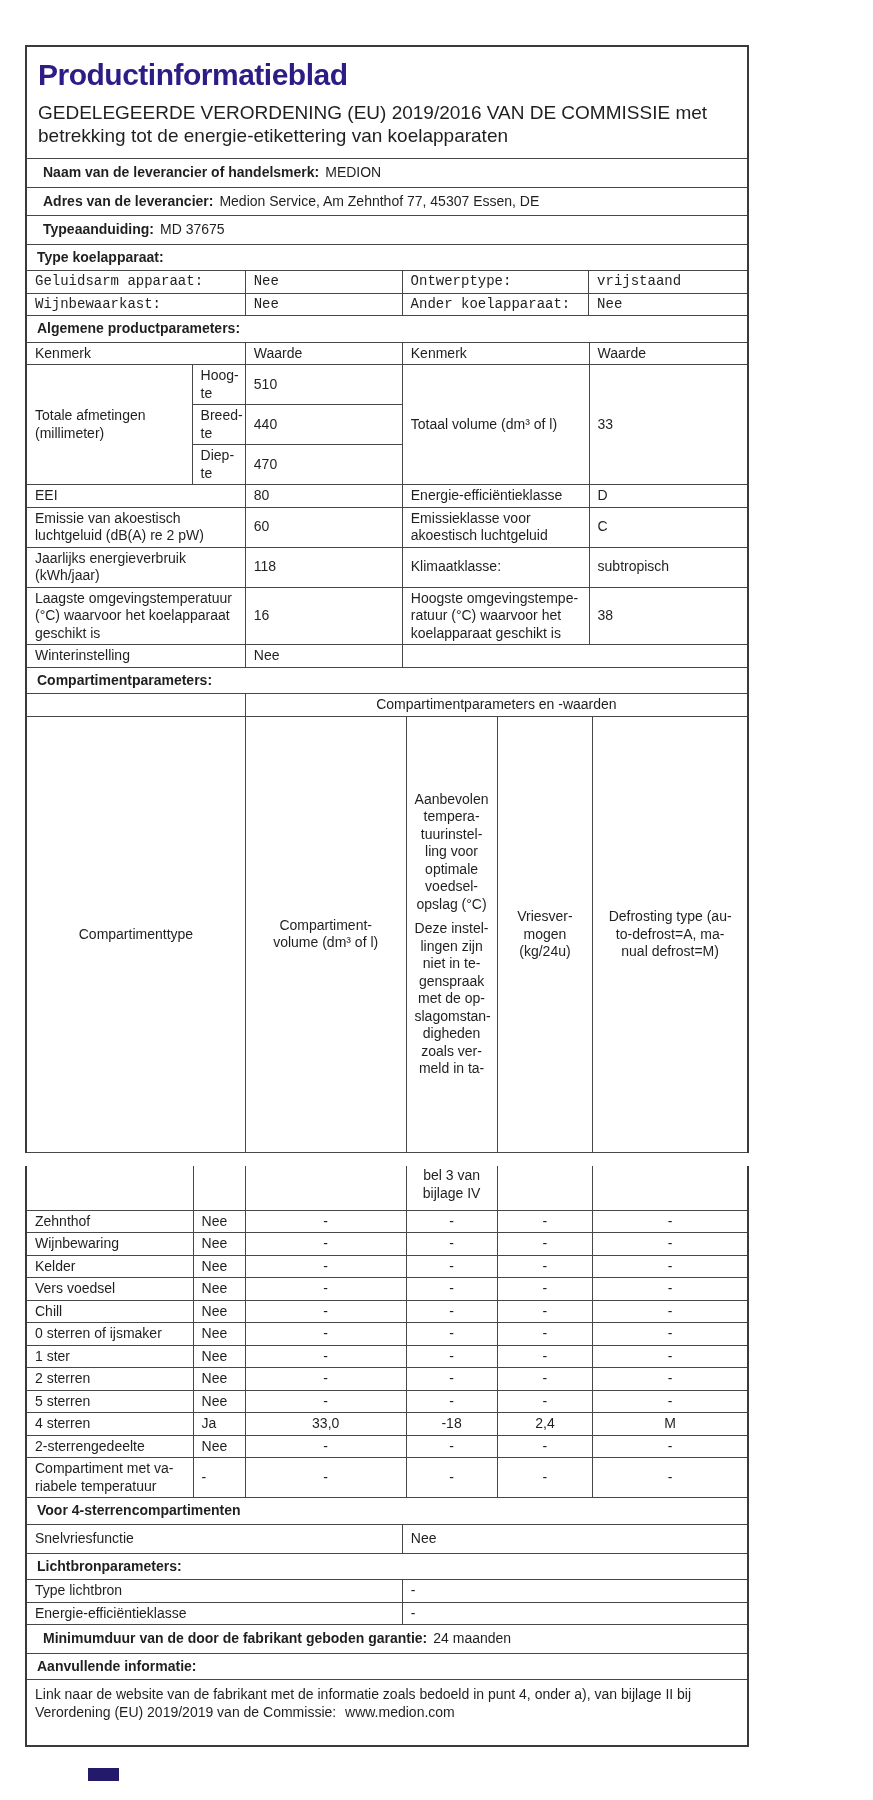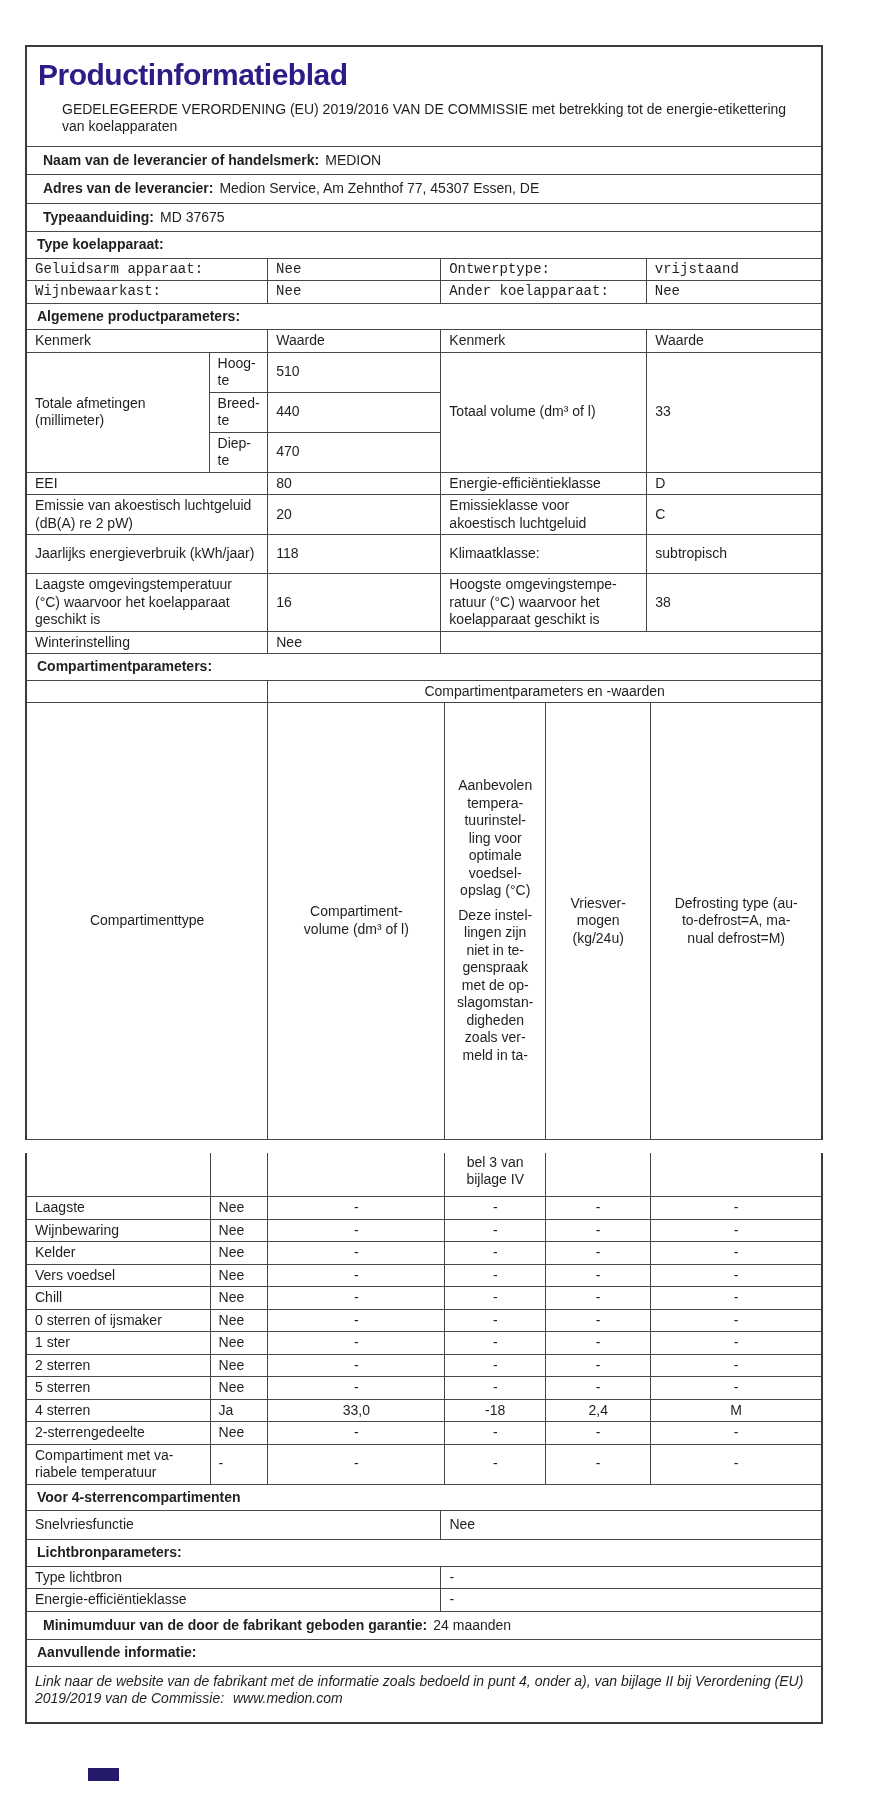--- a/index.html
+++ b/index.html
@@ -2,48 +2,48 @@
 <html><head>
 <meta charset="utf-8">
 <style>
   html,body{margin:0;padding:0;background:#ffffff;}
   .canvas{
     position:relative;width:873px;height:1800px;background:#ffffff;
     font-family:"Liberation Sans","DejaVu Sans",sans-serif;
     color:#1f1f1f;font-size:14px;line-height:1.25;
   }
   .doc-box{
-    position:absolute;left:25px;top:45px;width:798px;
+    position:absolute;left:25px;top:45px;width:724px;
     border:2px solid #3a3a3a;background:#fff;box-sizing:border-box;
   }
   .sect{border-top:1px solid #474747;}
   .title-block{padding:9px 11px 10px 11px;}
   .doc-title{font-size:30px;font-weight:bold;color:#2e1c86;letter-spacing:-0.5px;margin-bottom:7px;}
-  .doc-subtitle{font-size:14px;margin-left:24px;}
+  .doc-subtitle{font-size:19px;}
   .kv-row{padding:5px 16px;}
   .kv-row .lbl{font-weight:bold;}
   .kv-row .val{margin-left:6px;}
   .section-label{padding:4px 10px;font-weight:bold;min-height:17px;}
   table{border-collapse:collapse;border-style:hidden;width:100%;table-layout:fixed;}
   td{border:1px solid #474747;padding:2px 8px;vertical-align:middle;box-sizing:border-box;}
   .pre{white-space:pre-line;}
   .ctr{text-align:center;}
   .type-table td{height:21px;font-family:Liberation Mono, monospace;}
   .gt-head td{height:22px;}
   .gt-dim td{height:39px;}
   .comp-group-header td{height:22px;text-align:center;}
   .comp-big-header td{height:436px;text-align:center;}
   .comp-big-header .tp2{margin-top:7px;}
   .comp-bel td{height:44px;vertical-align:top;padding-top:1px;}
   .comp-row td{height:21px;}
   .comp-row-tall td{height:38px;}
   .two-col-28 td{height:28px;margin-top:32px;}
   .two-col-21 td{height:21px;}
   .page-gap{position:relative;margin-left:-2px;width:calc(100% + 4px);height:13px;background:#ffffff;z-index:2;}
-  .link-row{padding:6px 8px 8px 8px;min-height:41px;font-style:italic;}
+  .link-row{padding:6px 8px 18px 8px;min-height:41px;}
   .footer-mark{position:absolute;left:88px;top:1768px;width:31px;height:13px;background:#241a6b;}
 </style>
 </head>
 <body>
 
 <div class="canvas">
   <div class="doc-box">
 
     <div class="title-block">
       <div class="doc-title">Productinformatieblad</div>
@@ -122,21 +122,21 @@
           <td>470</td>
         </tr>
         <tr style="height:21px">
           <td colspan="2">EEI</td>
           <td>80</td>
           <td>Energie-efficiëntieklasse</td>
           <td>D</td>
         </tr>
         <tr style="height:38px">
           <td colspan="2">Emissie van akoestisch luchtgeluid (dB(A) re 2 pW)</td>
-          <td>20</td>
+          <td>60</td>
           <td>Emissieklasse voor akoestisch luchtgeluid</td>
           <td>C</td>
         </tr>
         <tr style="height:39px">
           <td colspan="2">Jaarlijks energieverbruik (kWh/jaar)</td>
           <td>118</td>
           <td>Klimaatklasse:</td>
           <td>subtropisch</td>
         </tr>
         <tr style="height:57px">
@@ -221,21 +221,21 @@
             <tr class="comp-bel">
           <td></td>
           <td></td>
           <td></td>
           <td class="pre ctr">bel 3 van
 bijlage IV</td>
           <td></td>
           <td></td>
         </tr>
         <tr class="comp-row">
-          <td>Laagste</td>
+          <td>Zehnthof</td>
           <td>Nee</td>
           <td class="ctr">-</td>
           <td class="ctr">-</td>
           <td class="ctr">-</td>
           <td class="ctr">-</td>
         </tr>
         <tr class="comp-row">
           <td>Wijnbewaring</td>
           <td>Nee</td>
           <td class="ctr">-</td>

